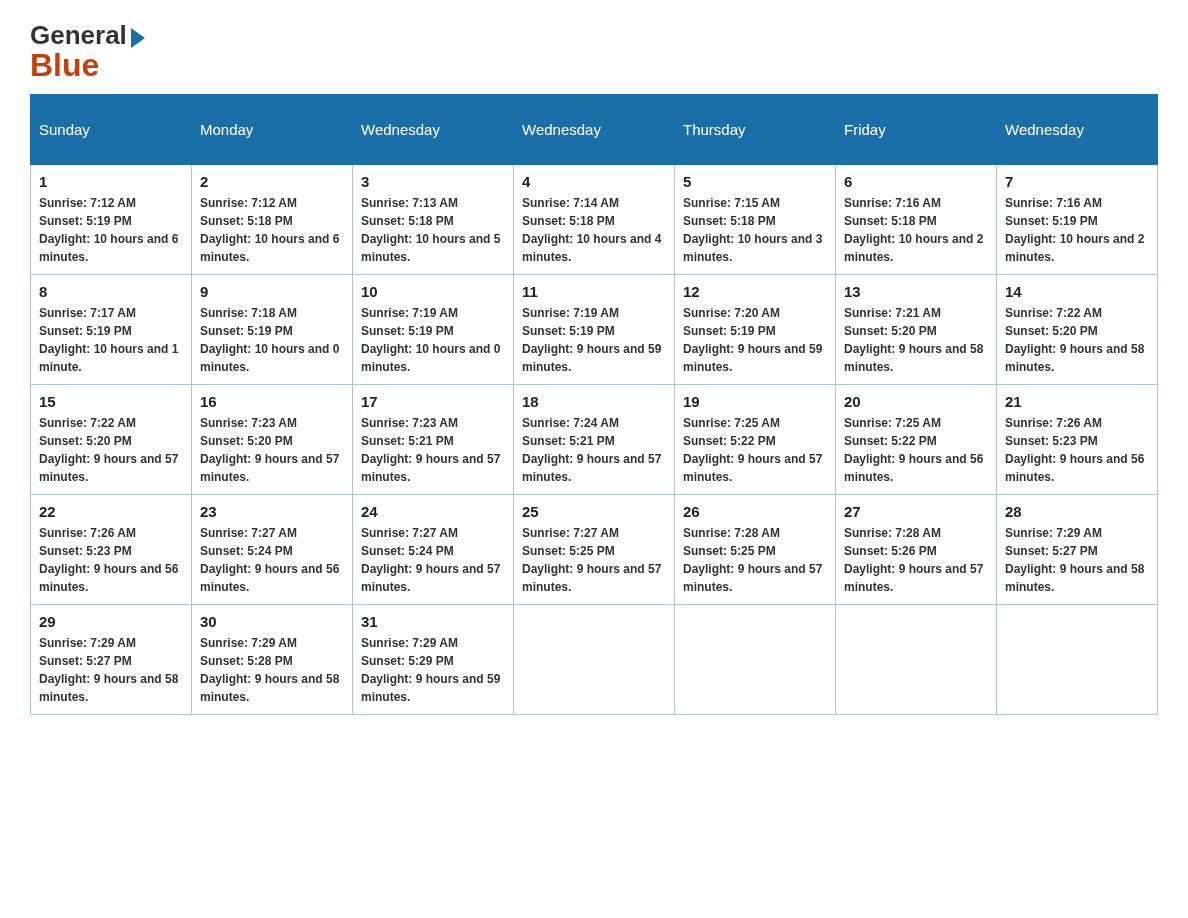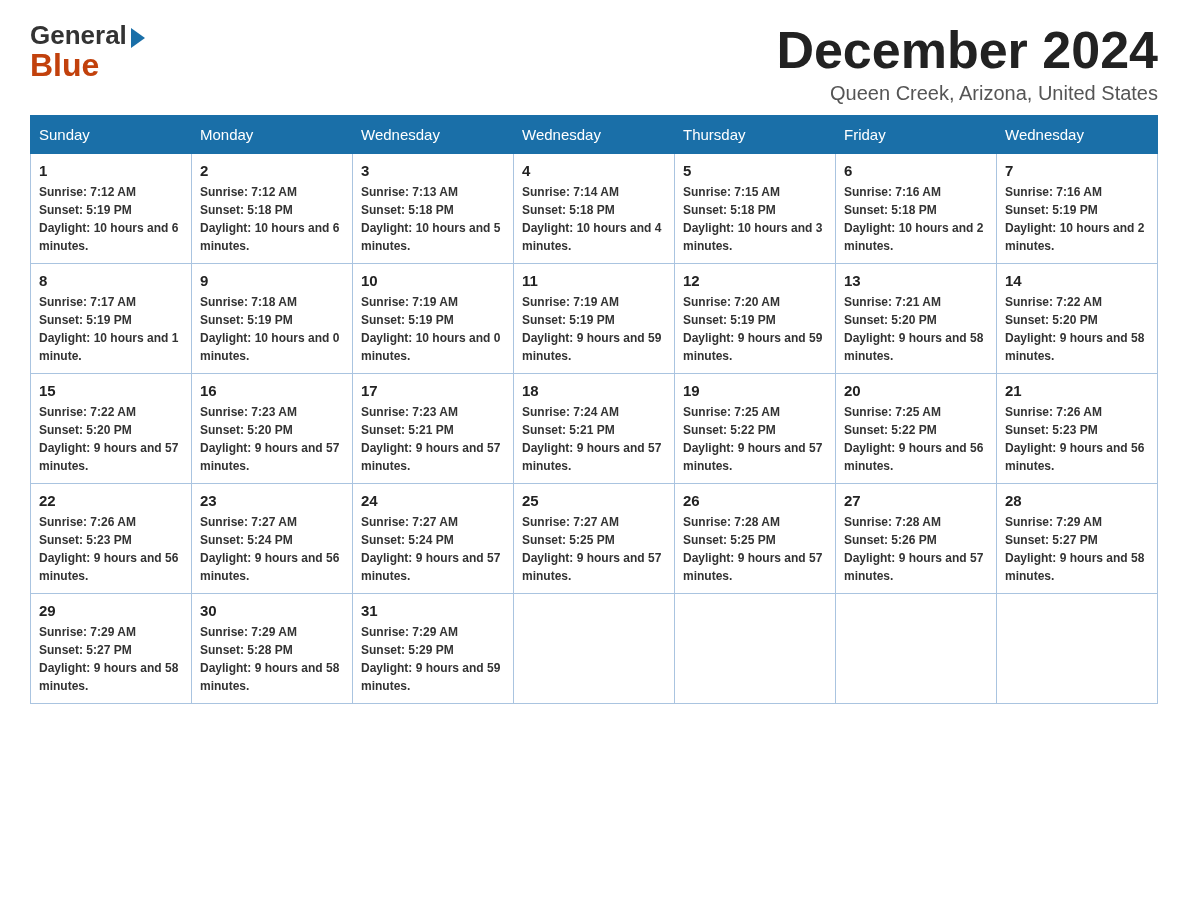--- a/index.html
+++ b/index.html
@@ -6,21 +6,21 @@
     body {
       font-family: Arial, sans-serif;
       background: #fff;
       padding: 20px 30px;
       width: 1188px;
       min-height: 918px;
     }
     .header {
       display: flex;
       justify-content: space-between;
-      align-items: flex-start;
+      align-items: flex-end;
       margin-bottom: 10px;
     }
     .logo {
       display: flex;
       flex-direction: column;
       align-items: flex-start;
     }
     .logo-text {
       display: flex;
       align-items: center;
@@ -59,21 +59,21 @@
       margin-top: 2px;
     }
     .calendar-table {
       width: 100%;
       border-collapse: collapse;
       border: 1px solid #1a6fa8;
     }
     .calendar-table th {
       background-color: #1a6fa8;
       color: #fff;
-      padding: 10px 8px;
+      padding: 26px 8px;
       font-size: 15px;
       font-weight: normal;
       text-align: left;
       border: 1px solid #1a6fa8;
     }
     .calendar-table td {
       vertical-align: top;
       padding: 8px;
       border: 1px solid #aac4e0;
       width: calc(100% / 7);
@@ -98,24 +98,20 @@
 </head>
 <body>
 
 <div class="header">
   <div class="logo">
     <div class="logo-text">
       <span class="logo-general">General</span>
       <div class="logo-arrow"></div>
     </div>
     <span class="logo-blue">Blue</span>
-  </div>
-  <div class="title-section">
-    <div class="main-title">December 2024</div>
-    <div class="subtitle">Queen Creek, Arizona, United States</div>
   </div>
 </div>
 
 <table class="calendar-table">
   <thead>
     <tr>
     <th>Sunday</th>
         <th>Monday</th>
         <th>Wednesday</th>
         <th>Wednesday</th>

